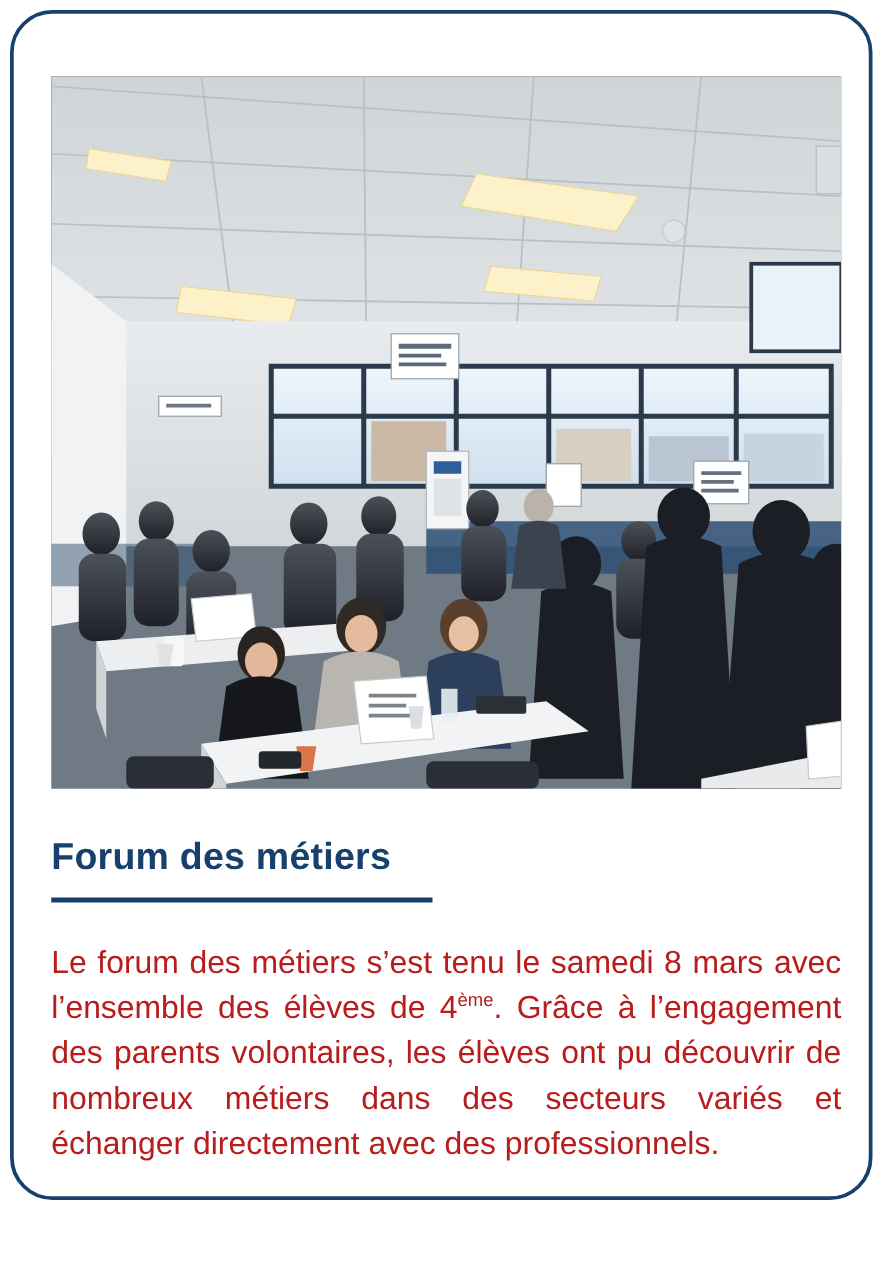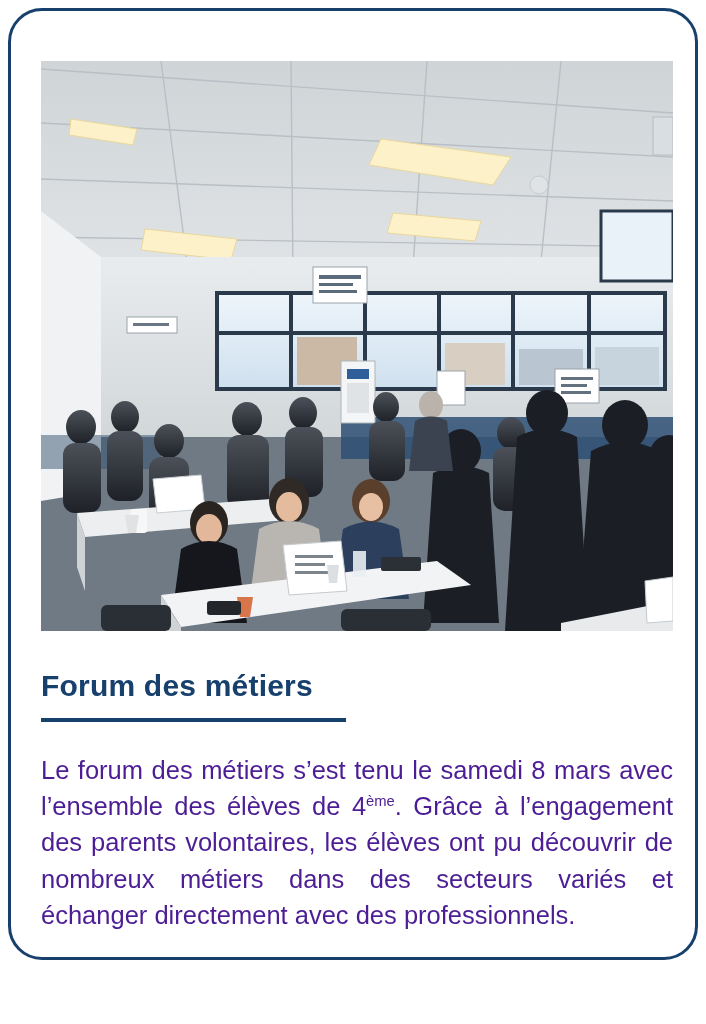--- a/index.html
+++ b/index.html
@@ -63,21 +63,21 @@
     height: 4px;
     background: #17406d;
   }
 
   
   .body-copy {
     margin-top: 30px;
     width: 632px;
     font-size: 25.5px;
     line-height: 1.42;
-    color: #4c1d95;
+    color: #b91c1c;
     text-align: justify;
     text-justify: inter-word;
   }
   .body-copy sup {
     font-size: 0.58em;
     vertical-align: super;
   }
 </style>
 </head>
 <body>

